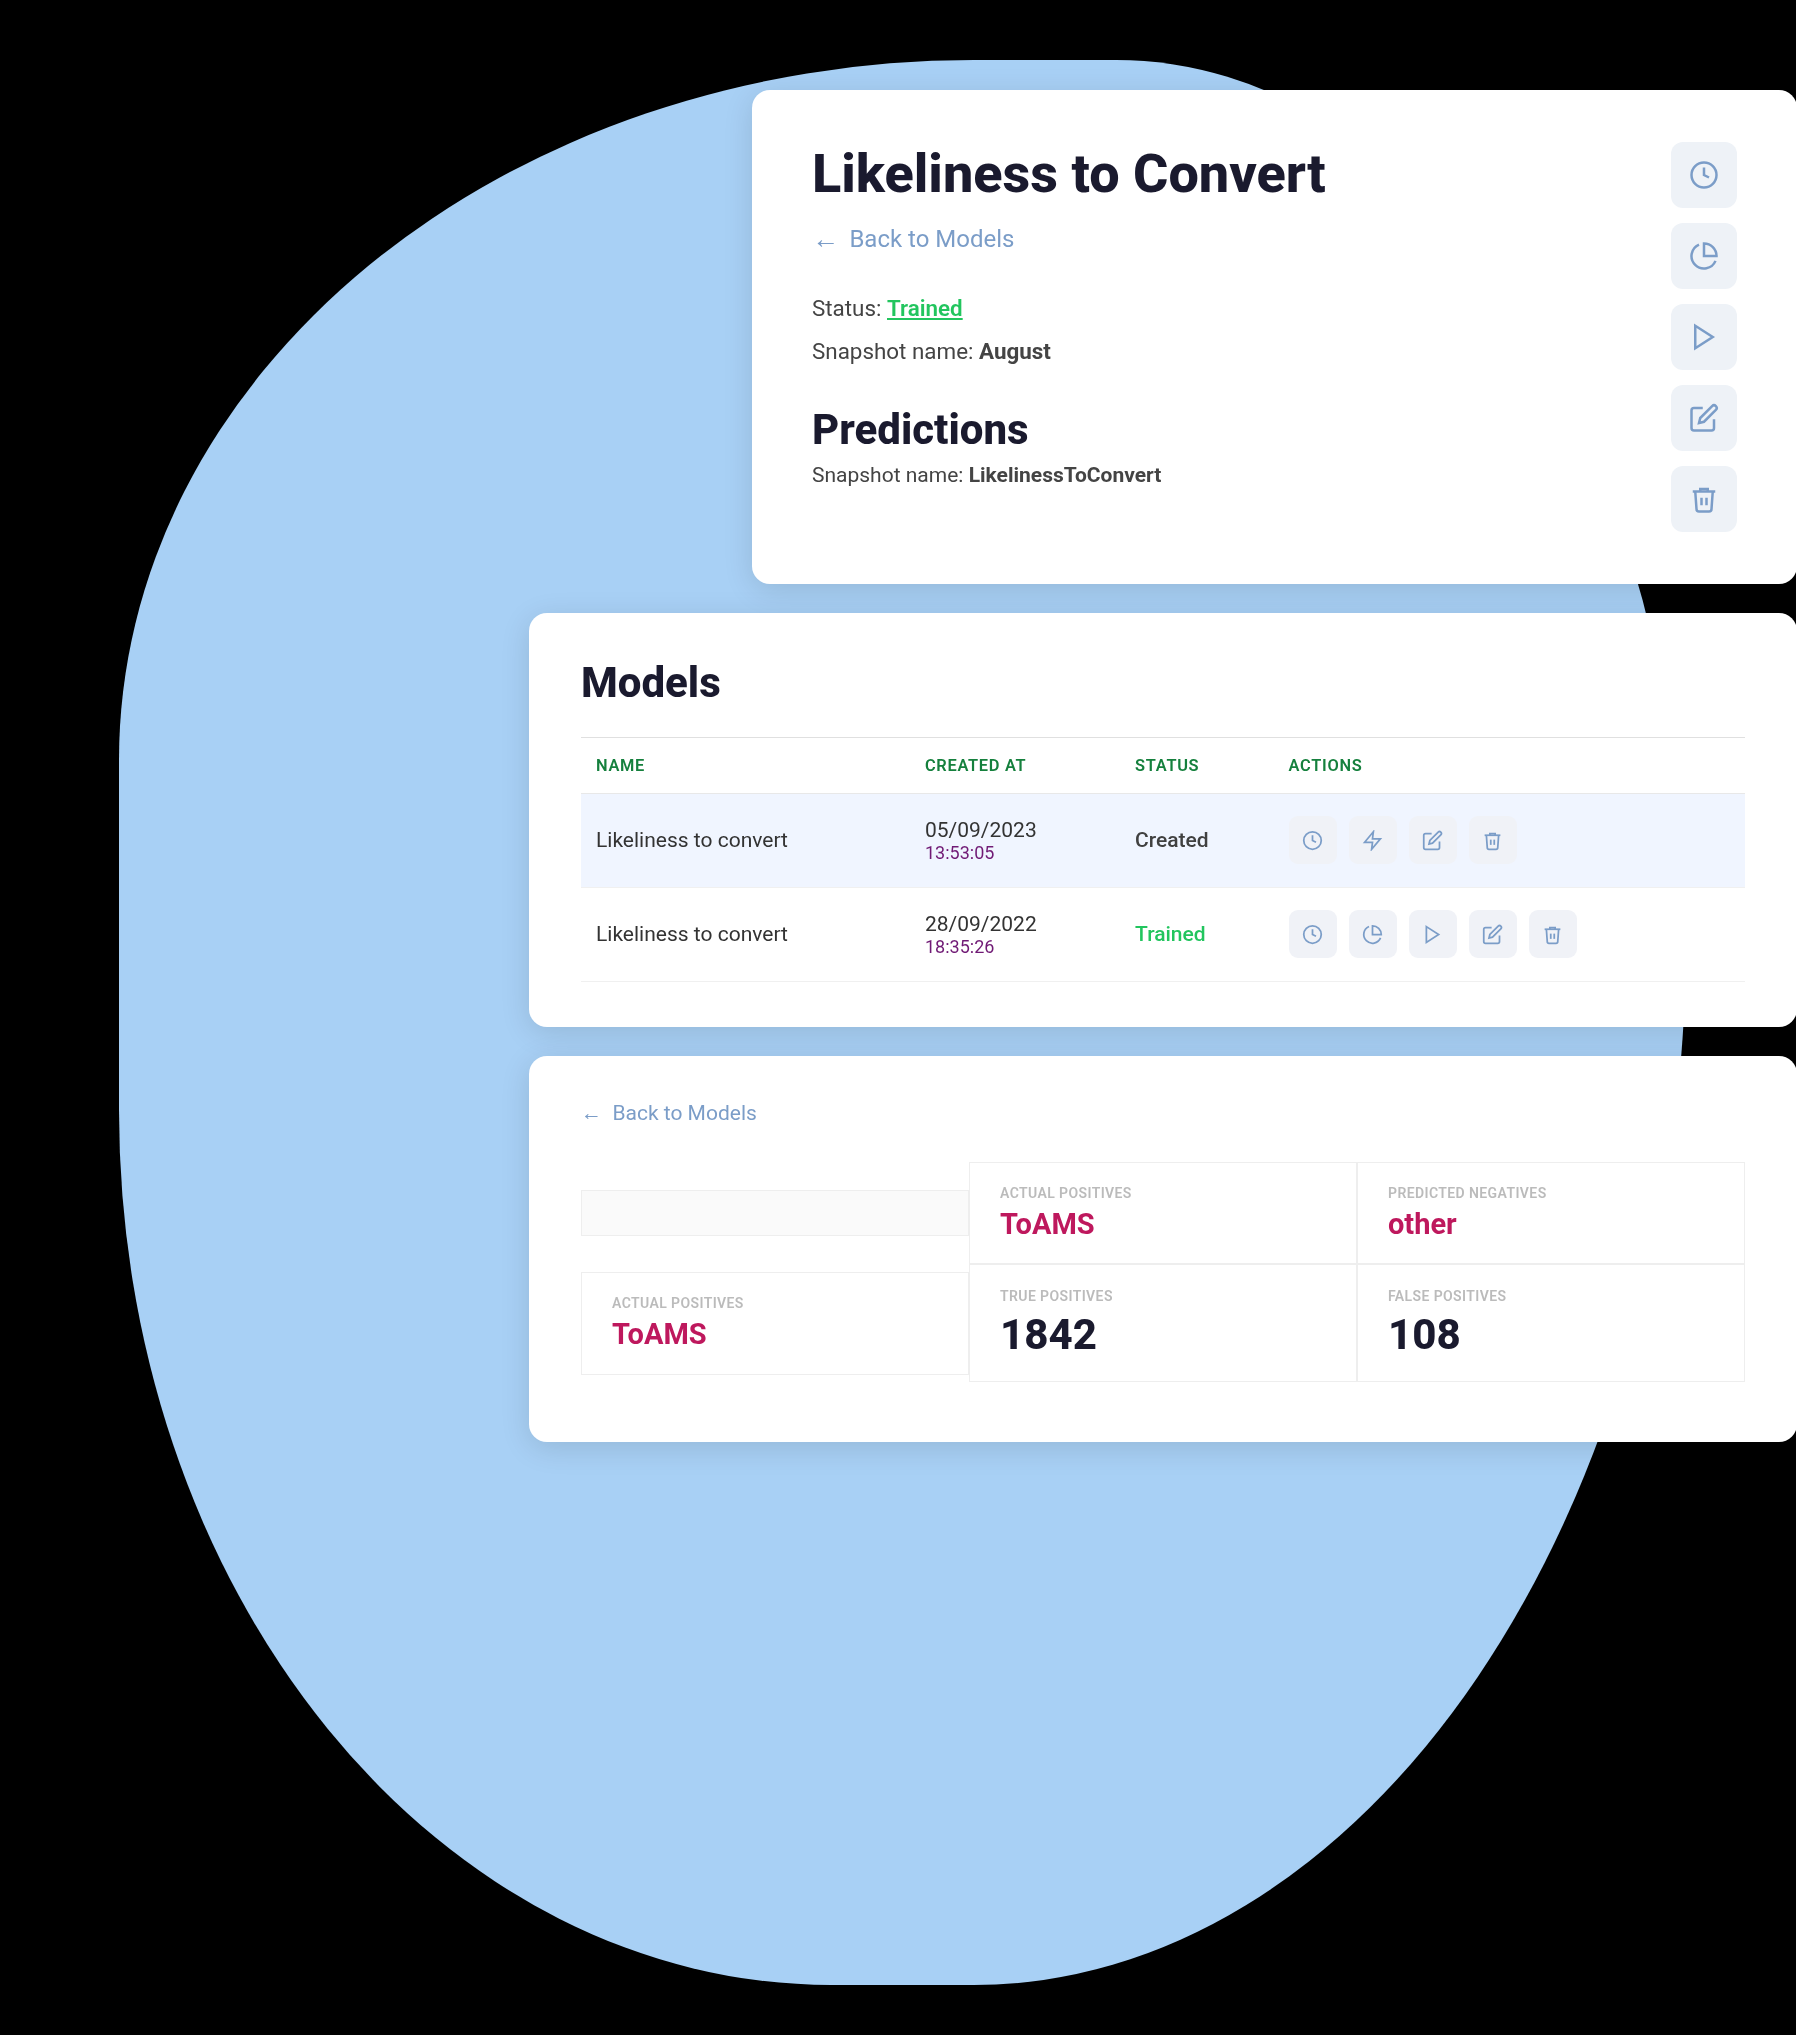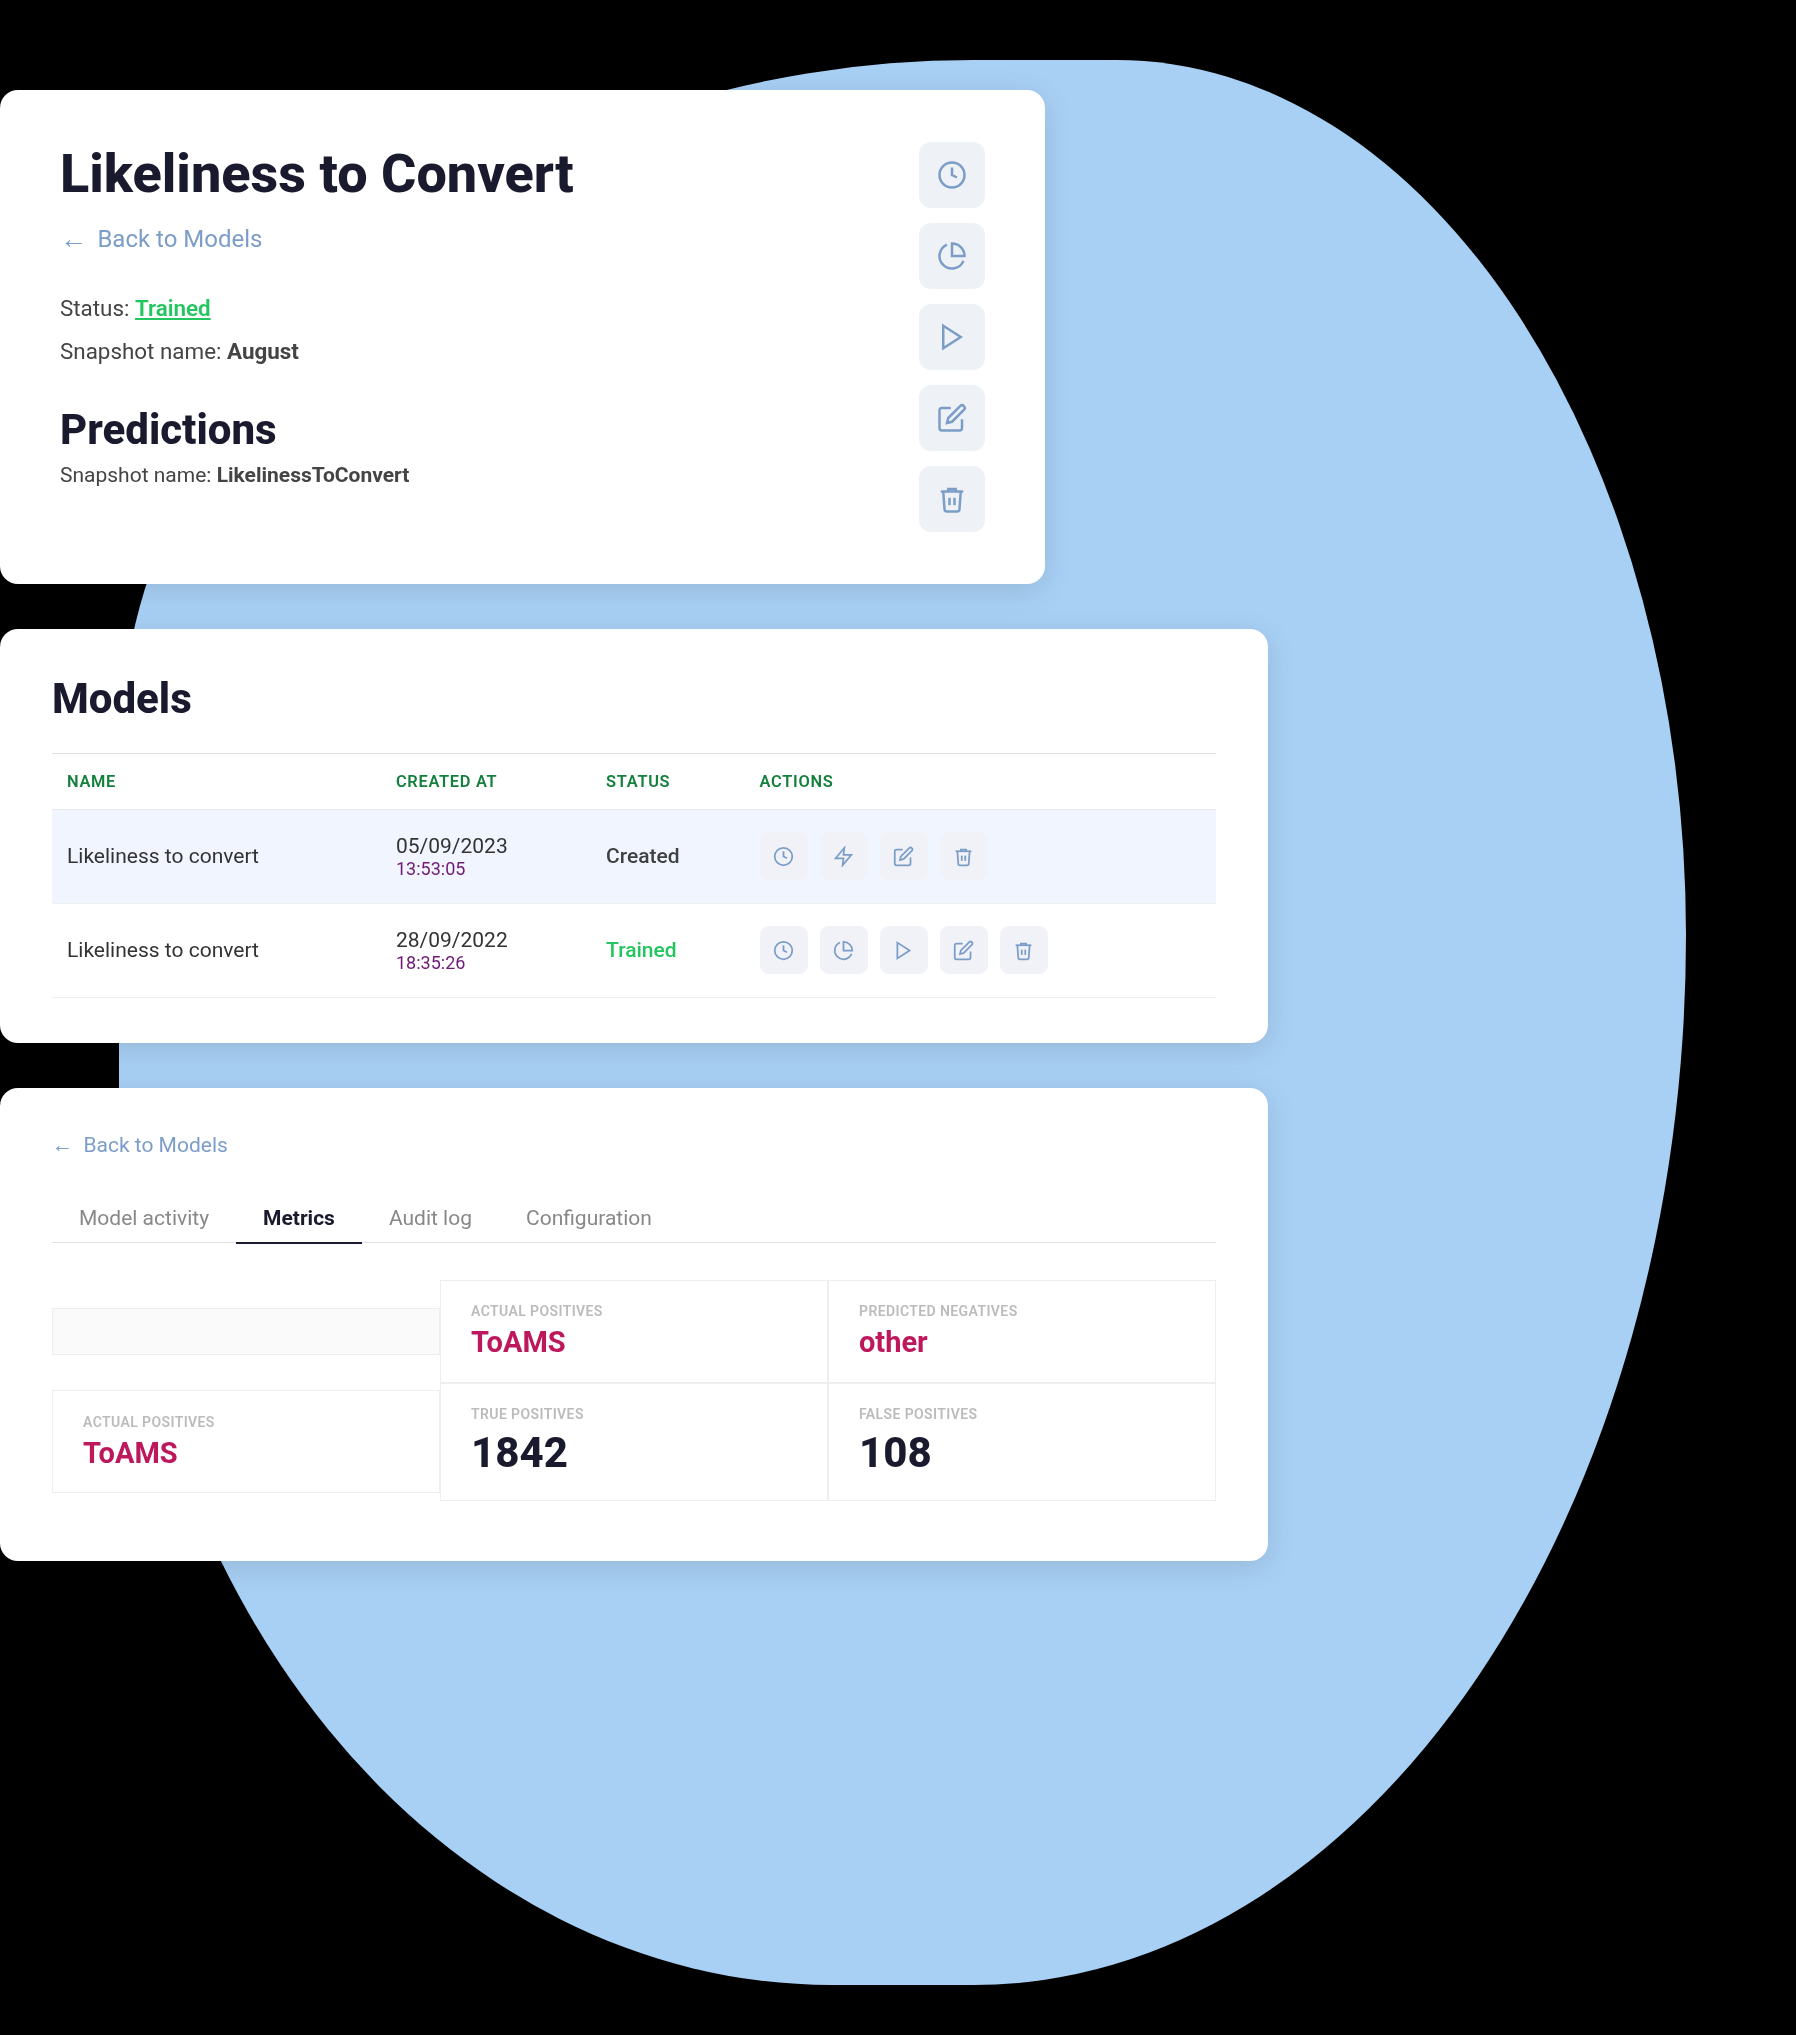--- a/index.html
+++ b/index.html
@@ -22,23 +22,23 @@
       background: #a8d0f5;
       border-radius: 60% 40% 50% 50% / 40% 50% 60% 50%;
       z-index: 0;
     }
 
     .content-wrapper {
       position: relative;
       z-index: 1;
       display: flex;
       flex-direction: column;
-      align-items: flex-start;
+      align-items: flex-end;
       padding-top: 90px;
-      gap: 45px;
+      gap: 29px;
     }
 
     
     .card {
       background: #fff;
       border-radius: 18px;
       box-shadow: 0 6px 30px rgba(0,0,0,0.12);
       position: relative;
     }
 
@@ -508,26 +508,20 @@
       </tbody>
     </table>
   </div>
 
   <div class="card card-3">
     <div class="back-link-2">
       <span>←</span>
       <span>Back to Models</span>
     </div>
 
-    <div class="tabs-row">
-      <div class="tab">Model activity</div>
-      <div class="tab active">Metrics</div>
-      <div class="tab">Audit log</div>
-      <div class="tab">Configuration</div>
-    </div>
 
     <table class="matrix-table">
       <tbody>
 
         <tr>
           <td style="width:33%;">
             <div class="mc mc-empty"></div>
           </td>
           <td style="width:33%;">
             <div class="mc">

